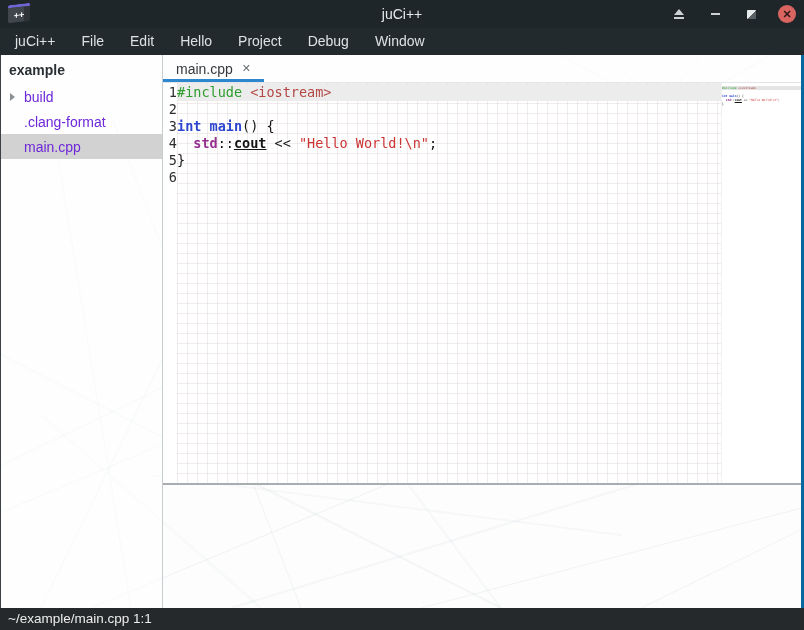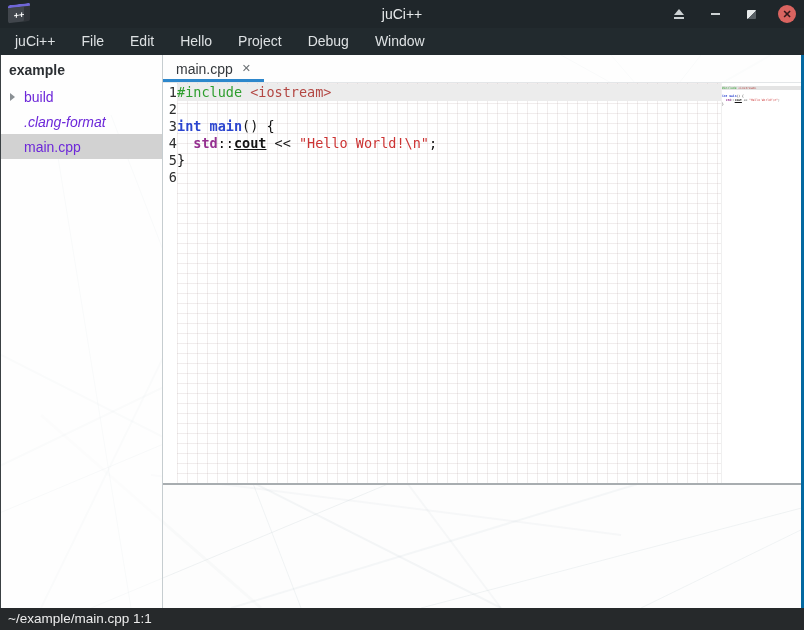--- a/index.html
+++ b/index.html
@@ -160,21 +160,21 @@
 
     <div class="sidebar">
       <div class="tree-header">example</div>
       <div>
           <div class="tree-row">
             <div class="expander"></div>
             <div style="display: inline;">build</div>
           </div>
           <div class="tree-row">
             <div class="exp-spacer"></div>
-            <div style="display: inline; font-style: italic;">.clang-format</div>
+            <div style="display: inline;">.clang-format</div>
           </div>
           <div class="tree-row selected">
             <div class="exp-spacer"></div>
             <div style="display: inline;">main.cpp</div>
           </div>
         </div>
     </div>
     <div class="vsep"></div>
 
     <div class="main">

